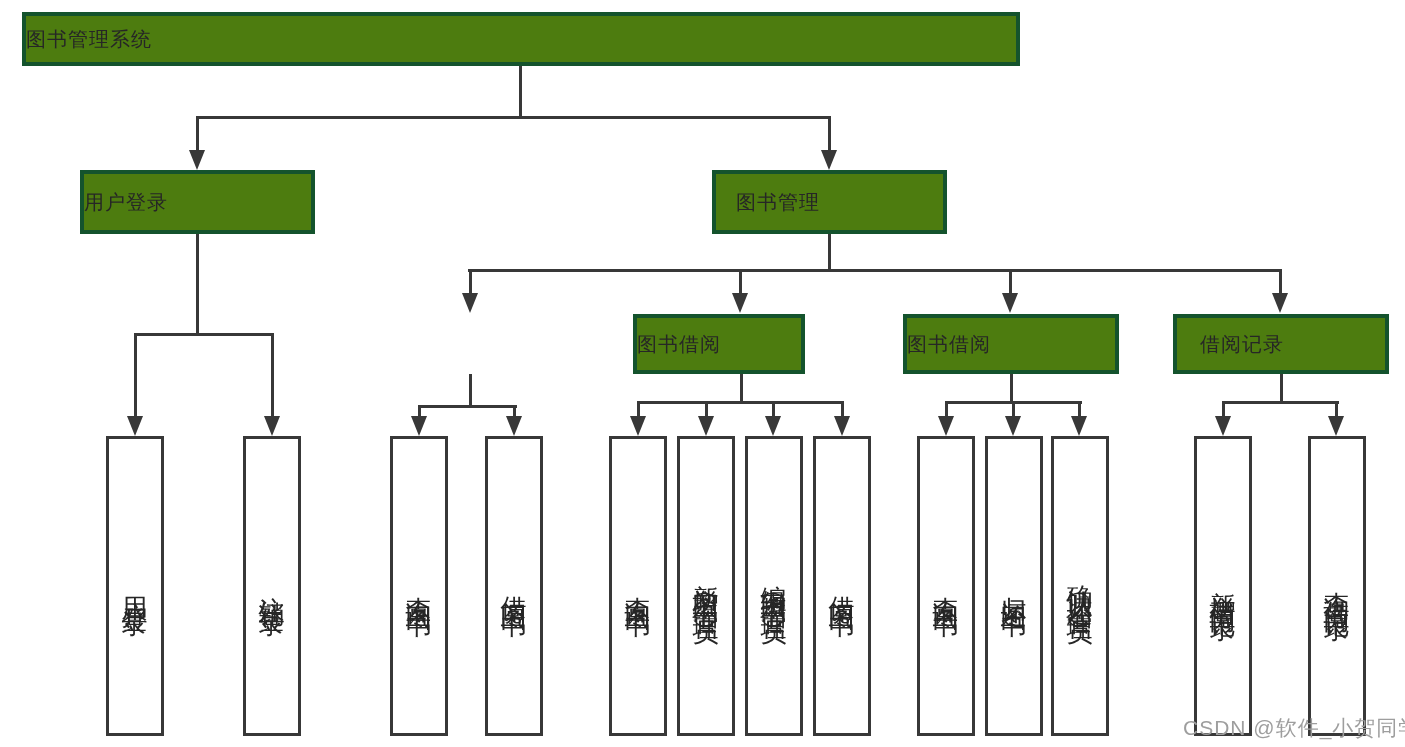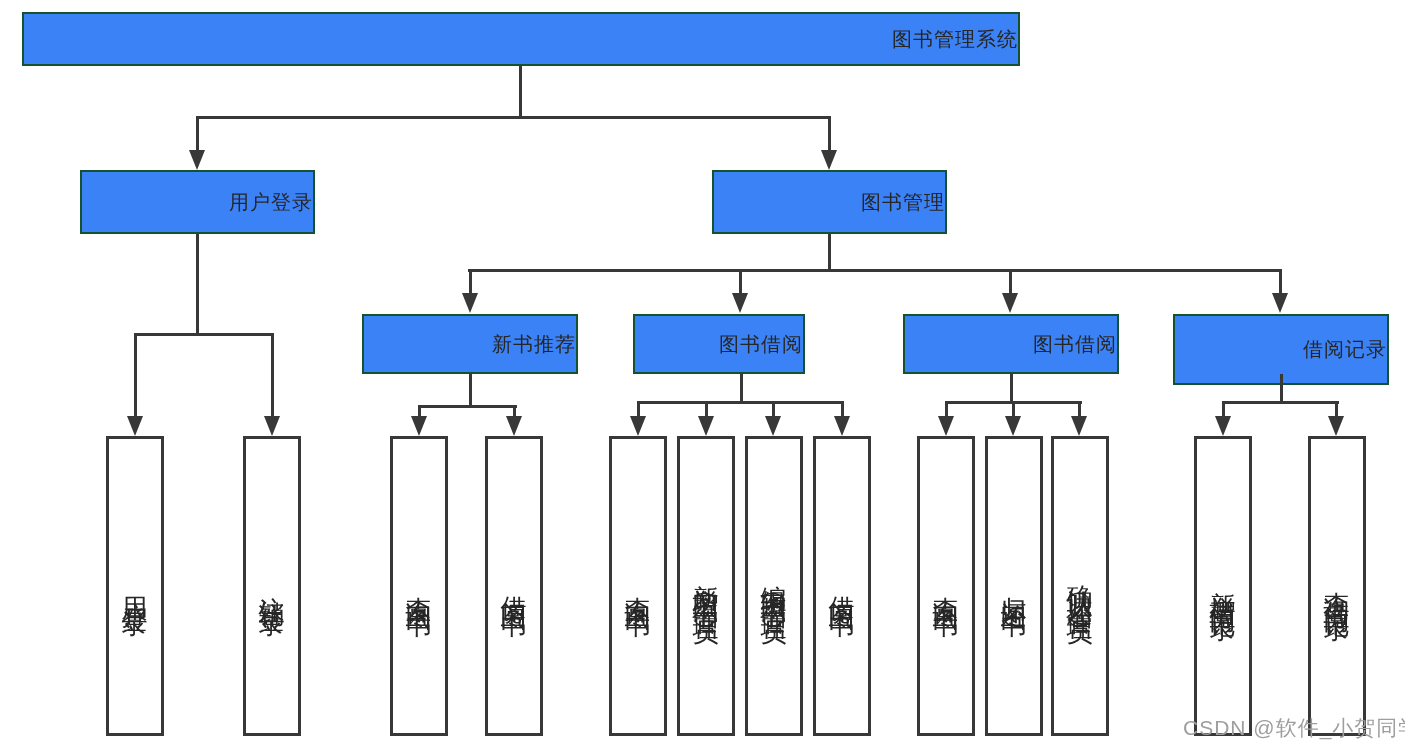--- a/index.html
+++ b/index.html
@@ -1,19 +1,19 @@
 <!DOCTYPE html>
 <html><head>
 <meta charset="utf-8">
 <style>
   html,body{margin:0;padding:0;background:#ffffff;}
   .canvas{position:relative;width:1405px;height:747px;background:#ffffff;overflow:hidden;
           font-family:"Liberation Sans","DejaVu Sans",sans-serif;}
-  .box{position:absolute;background:#3b82f6;border:2px solid #14532d;box-sizing:border-box;
-       display:flex;align-items:center;justify-content:flex-end;
+  .box{position:absolute;background:#4d7c0f;border:4px solid #14532d;box-sizing:border-box;
+       display:flex;align-items:center;justify-content:flex-start;
        font-size:20px;color:#262626;letter-spacing:1px;white-space:nowrap;}
   .vleaf{position:absolute;background:#ffffff;border:3px solid #383838;box-sizing:border-box;
          display:flex;align-items:center;justify-content:center;}
   .vleaf span{writing-mode:vertical-rl;text-orientation:mixed;font-size:26px;line-height:1;
               letter-spacing:5px;color:#262626;}
   .ln{position:absolute;background:#383838;}
   .ah{position:absolute;width:0;height:0;border-left:8px solid transparent;
       border-right:8px solid transparent;border-top:20px solid #383838;}
   .watermark{position:absolute;left:1183px;top:714px;font-size:21px;color:#9e9e9e;
              letter-spacing:1px;z-index:10;white-space:nowrap;}
@@ -30,21 +30,21 @@
   <div class="ln" style="left:519px;top:66px;width:3px;height:52px;"></div>
   <div class="ln" style="left:196px;top:116px;width:635px;height:3px;"></div>
   <div class="ln" style="left:196px;top:116px;width:3px;height:36px;"></div>
   <div class="ah" style="left:189px;top:150px;"></div>
   <div class="ln" style="left:828px;top:116px;width:3px;height:36px;"></div>
   <div class="ah" style="left:821px;top:150px;"></div>
 
   <div class="box" style="left:80px;top:170px;width:235px;height:64px;">
     <span>用户登录</span>
   </div>
-  <div class="box" style="left:712px;top:170px;width:235px;height:64px;">
+  <div class="box" style="left:712px;top:170px;width:235px;height:64px;padding-left:20px;">
     <span>图书管理</span>
   </div>
 
   <div class="ln" style="left:196px;top:234px;width:3px;height:101px;"></div>
   <div class="ln" style="left:134px;top:333px;width:140px;height:3px;"></div>
   <div class="ln" style="left:134px;top:333px;width:3px;height:85px;"></div>
   <div class="ah" style="left:127px;top:416px;"></div>
   <div class="ln" style="left:271px;top:333px;width:3px;height:85px;"></div>
   <div class="ah" style="left:264px;top:416px;"></div>
 
@@ -52,30 +52,27 @@
   <div class="ln" style="left:468px;top:269px;width:814px;height:3px;"></div>
   <div class="ln" style="left:469px;top:269px;width:3px;height:26px;"></div>
   <div class="ah" style="left:462px;top:293px;"></div>
   <div class="ln" style="left:739px;top:269px;width:3px;height:26px;"></div>
   <div class="ah" style="left:732px;top:293px;"></div>
   <div class="ln" style="left:1009px;top:269px;width:3px;height:26px;"></div>
   <div class="ah" style="left:1002px;top:293px;"></div>
   <div class="ln" style="left:1279px;top:269px;width:3px;height:26px;"></div>
   <div class="ah" style="left:1272px;top:293px;"></div>
 
-  <div class="box" style="left:362px;top:314px;width:216px;height:60px;">
-    <span>新书推荐</span>
-  </div>
   <div class="box" style="left:633px;top:314px;width:172px;height:60px;">
     <span>图书借阅</span>
   </div>
   <div class="box" style="left:903px;top:314px;width:216px;height:60px;">
     <span>图书借阅</span>
   </div>
-  <div class="box" style="left:1173px;top:314px;width:216px;height:71px;">
+  <div class="box" style="left:1173px;top:314px;width:216px;height:60px;padding-left:23px;">
     <span>借阅记录</span>
   </div>
 
   <div class="ln" style="left:469px;top:374px;width:3px;height:33px;"></div>
   <div class="ln" style="left:418px;top:405px;width:99px;height:3px;"></div>
   <div class="ln" style="left:418px;top:405px;width:3px;height:13px;"></div>
   <div class="ah" style="left:411px;top:416px;"></div>
   <div class="ln" style="left:513px;top:405px;width:3px;height:13px;"></div>
   <div class="ah" style="left:506px;top:416px;"></div>
 

